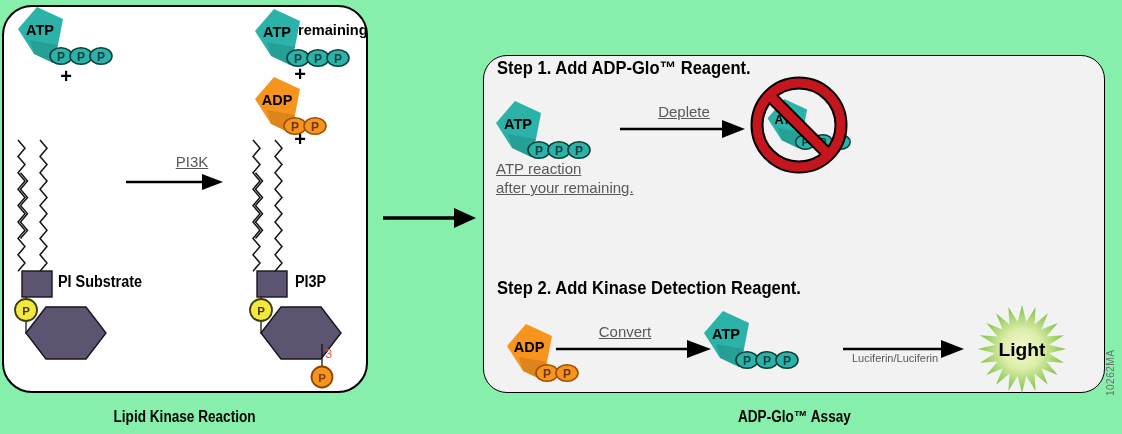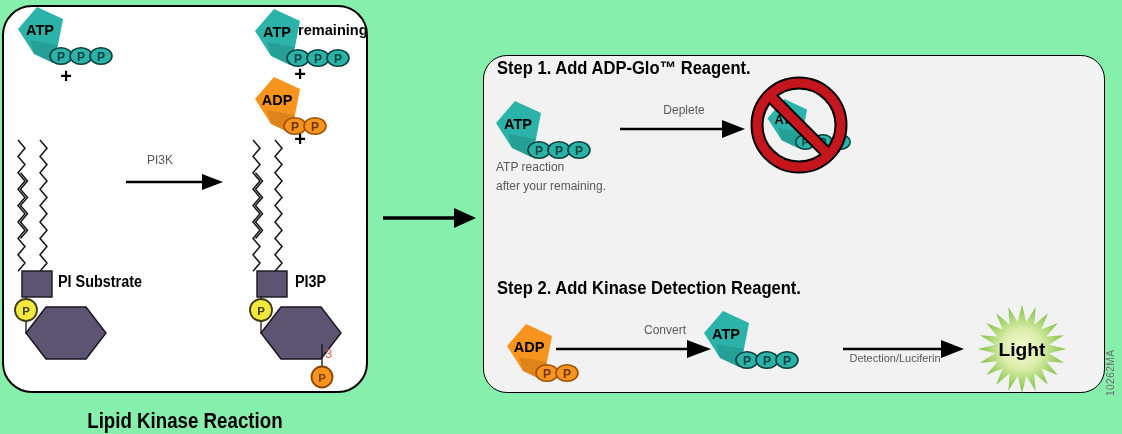--- a/index.html
+++ b/index.html
@@ -5,24 +5,24 @@
   html,body{margin:0;padding:0;background:#fff;}
   .canvas{position:relative;width:1122px;height:434px;background:#86efac;
           font-family:"Liberation Sans",sans-serif;overflow:hidden;padding-left:24px;}
   .abs{position:absolute;}
   .panel-left{left:2px;top:5px;width:366px;height:388px;border:2.5px solid #000;
               border-radius:30px;background:#fff;box-sizing:border-box;}
   .panel-right{left:483px;top:55px;width:622px;height:338px;border:1.6px solid #000;
                border-radius:24px;background:var(--panel_bg);box-sizing:border-box;}
   .heading{font-weight:bold;font-size:18px;color:#000;white-space:nowrap;
            transform:scaleX(0.92);transform-origin:left top;}
-  .caption{font-weight:bold;font-size:22px;color:#000;text-align:center;white-space:nowrap;}
+  .caption{font-weight:bold;font-size:16px;color:#000;text-align:center;white-space:nowrap;}
   .caption>span{display:inline-block;transform:scaleX(0.85);}
   .gray{color:var(--gray_text);}
-  .lbl{font-size:12px;white-space:nowrap;}
+  .lbl{font-size:15px;white-space:nowrap;text-decoration:underline;}
   .lbl-sm{font-size:11px;white-space:nowrap;}
   .bold-lbl{font-weight:bold;font-size:15.5px;color:#000;white-space:nowrap;
             transform:scaleX(0.94);transform-origin:left top;}
   .mol-lbl{font-weight:bold;font-size:16px;color:#000;white-space:nowrap;
            transform:scaleX(0.9);transform-origin:left top;}
   .plus{font-weight:bold;font-size:20px;color:#000;width:22px;text-align:center;line-height:16px;}
   .ctr{text-align:center;}
   .watermark{font-size:10px;color:#6d6d6d;writing-mode:vertical-rl;
              transform:rotate(180deg);letter-spacing:0.5px;}
   
@@ -120,21 +120,21 @@
     <path class="zig" d="M6.5,34.8 l7,8.2 l-7,8.2 l7,8.2 l-7,8.2 l7,8.2 l-7,8.2 l7,8.2 l-7,8.2"></path>
     <path class="zig" d="M26,2 l7,8.2 l-7,8.2 l7,8.2 l-7,8.2 l7,8.2 l-7,8.2 l7,8.2 l-7,8.2 l7,8.2 l-7,8.2 l7,8.2 l-7,8.2 l7,8.2 l-7,8.2 l7,8.2 l-7,8.2"></path>
     <rect class="lipid-rect" x="8" y="133" width="30" height="26"></rect>
     <line class="conn" x1="12" y1="159" x2="12" y2="196"></line>
     <circle class="yellow-p" cx="12" cy="172" r="11"></circle>
     <text class="t-p-yellow" x="12" y="176.5" text-anchor="middle">P</text>
     <polygon class="hex" points="12,195 32,169 72,169 92,195 72,221 32,221"></polygon>
   </svg>
   <div class="abs mol-lbl" style="left:58px;top:273px">PI Substrate</div>
 
-  <div class="abs lbl gray ctr" style="left:110px;top:153px;width:100px">PI3K</div>
+  <div class="abs lbl gray ctr" style="left:142px;top:153px;width:100px">PI3K</div>
   <svg class="abs" style="left:126px;top:168px" width="100" height="28" viewBox="0 0 100 28">
     <line class="arrow-line" x1="0" y1="14" x2="77" y2="14"></line>
     <polygon class="arrow-head" points="76,6 97,14 76,22"></polygon>
   </svg>
 
   <svg class="abs" style="left:249px;top:138px" width="110" height="255" viewBox="0 0 110 255">
     <path class="zig" d="M4,2 l7,8.2 l-7,8.2 l7,8.2 l-7,8.2 l7,8.2 l-7,8.2 l7,8.2 l-7,8.2 l7,8.2 l-7,8.2 l7,8.2 l-7,8.2 l7,8.2 l-7,8.2 l7,8.2 l-7,8.2"></path>
     <path class="zig" d="M6.5,34.8 l7,8.2 l-7,8.2 l7,8.2 l-7,8.2 l7,8.2 l-7,8.2 l7,8.2 l-7,8.2"></path>
     <path class="zig" d="M26,2 l7,8.2 l-7,8.2 l7,8.2 l-7,8.2 l7,8.2 l-7,8.2 l7,8.2 l-7,8.2 l7,8.2 l-7,8.2 l7,8.2 l-7,8.2 l7,8.2 l-7,8.2 l7,8.2 l-7,8.2"></path>
     <rect class="lipid-rect" x="8" y="133" width="30" height="26"></rect>
@@ -215,21 +215,21 @@
     <g transform="translate(44,50)">
       <ellipse class="phos-orange" rx="11" ry="8.3"></ellipse>
       <text class="t-p t-p-orange" y="4.5" text-anchor="middle">P</text>
       </g>
     <g transform="translate(64,50)">
       <ellipse class="phos-orange" rx="11" ry="8.3"></ellipse>
       <text class="t-p t-p-orange" y="4.5" text-anchor="middle">P</text>
       </g>
   </svg>
 
-  <div class="abs lbl gray ctr" style="left:586px;top:323px;width:158px">Convert</div>
+  <div class="abs lbl gray ctr" style="left:546px;top:323px;width:158px">Convert</div>
   <svg class="abs" style="left:556px;top:336px" width="158" height="26" viewBox="0 0 158 26">
     <line class="arrow-line" x1="0" y1="13" x2="133" y2="13"></line>
     <polygon class="arrow-head" points="131,4 155,13 131,22"></polygon>
   </svg>
 
   <svg class="abs" style="left:700px;top:310px" width="102" height="64" viewBox="0 0 102 64">
     <path class="penta-teal" d="M23,1 L49,13 L44,39 L39,57 L20,48 L4,23 Z"></path>
     <polygon class="shade" points="44,39 39,57 20,48 16,34"></polygon>
     <text class="t-name" x="26" y="29" text-anchor="middle">ATP</text>
     <g transform="translate(47,50)">
@@ -243,32 +243,35 @@
     <g transform="translate(87,50)">
       <ellipse class="phos-teal" rx="11" ry="8.3"></ellipse>
       <text class="t-p t-p-teal" y="4.5" text-anchor="middle">P</text>
       </g>
   </svg>
 
   <svg class="abs" style="left:843px;top:336px" width="124" height="26" viewBox="0 0 124 26">
     <line class="arrow-line" x1="0" y1="13" x2="100" y2="13"></line>
     <polygon class="arrow-head" points="98,4 121,13 98,22"></polygon>
   </svg>
-  <div class="abs lbl-sm gray ctr" style="left:833px;top:352px;width:124px">Detection/Luciferin</div>
+  <div class="abs lbl-sm gray ctr" style="left:833px;top:352px;width:124px">Luciferin/Luciferin</div>
 
   <svg class="abs" style="left:974px;top:301px" width="96" height="96" viewBox="0 0 100 100">
     <defs>
       <radialGradient id="lightGrad">
         <stop offset="0" stop-color="#f6f8cf"></stop>
         <stop offset="0.45" stop-color="#dcedaa"></stop>
         <stop offset="1" stop-color="var(--green)"></stop>
       </radialGradient>
     </defs>
     <polygon fill="url(#lightGrad)" points="50.0,4.0 54.5,21.9 64.2,6.3 62.9,24.6 77.0,12.8 70.2,29.8 87.2,23.0 75.4,37.1 93.7,35.8 78.1,45.5 96.0,50.0 78.1,54.5 93.7,64.2 75.4,62.9 87.2,77.0 70.2,70.2 77.0,87.2 62.9,75.4 64.2,93.7 54.5,78.1 50.0,96.0 45.5,78.1 35.8,93.7 37.1,75.4 23.0,87.2 29.8,70.2 12.8,77.0 24.6,62.9 6.3,64.2 21.9,54.5 4.0,50.0 21.9,45.5 6.3,35.8 24.6,37.1 12.8,23.0 29.8,29.8 23.0,12.8 37.1,24.6 35.8,6.3 45.5,21.9"></polygon>
     <text class="t-light" x="50" y="57" text-anchor="middle">Light</text>
   </svg>
 
   <div class="abs caption" style="left:2px;top:408px;width:366px">
     <span>Lipid Kinase Reaction</span>
   </div>
+  <div class="abs caption" style="left:483px;top:408px;width:622px">
+    <span>ADP-Glo™ Assay</span>
+  </div>
   <div class="abs watermark" style="left:1105px;top:342px;height:54px">10262MA</div>
 
 </div>
 
 </body></html>

